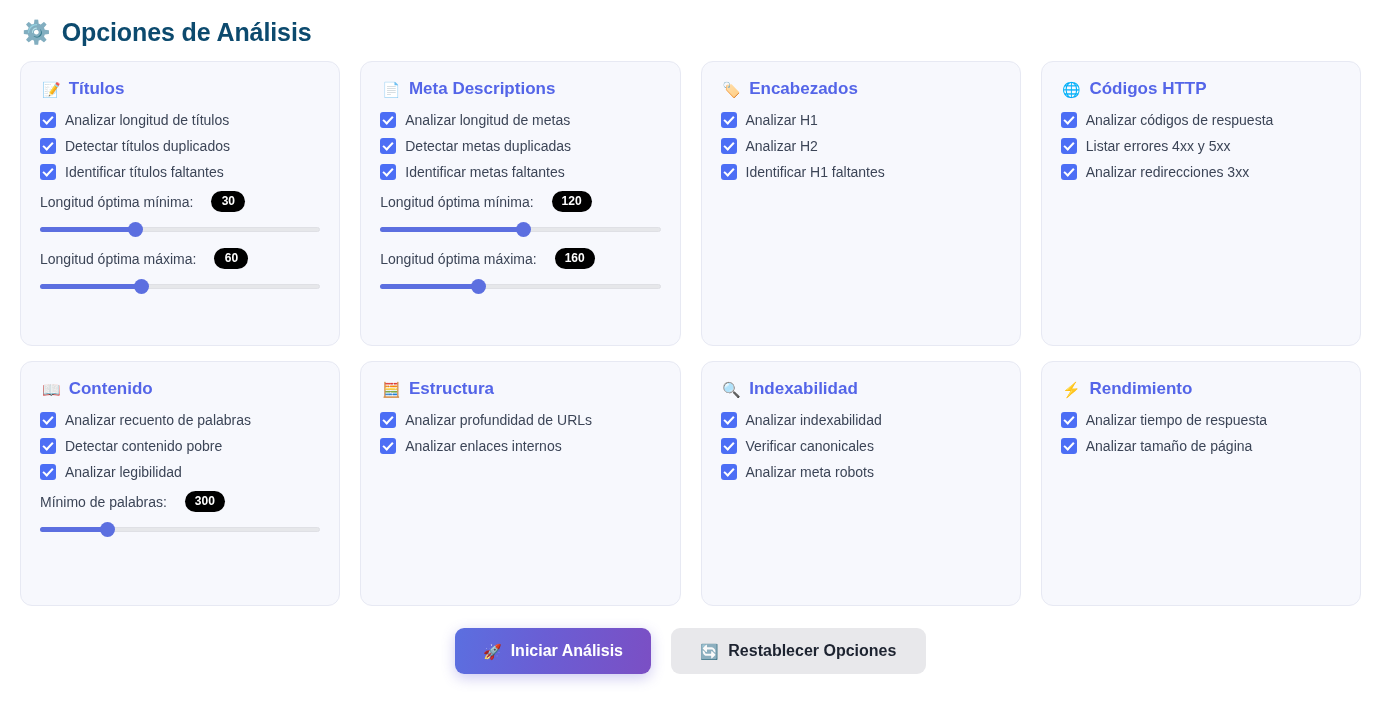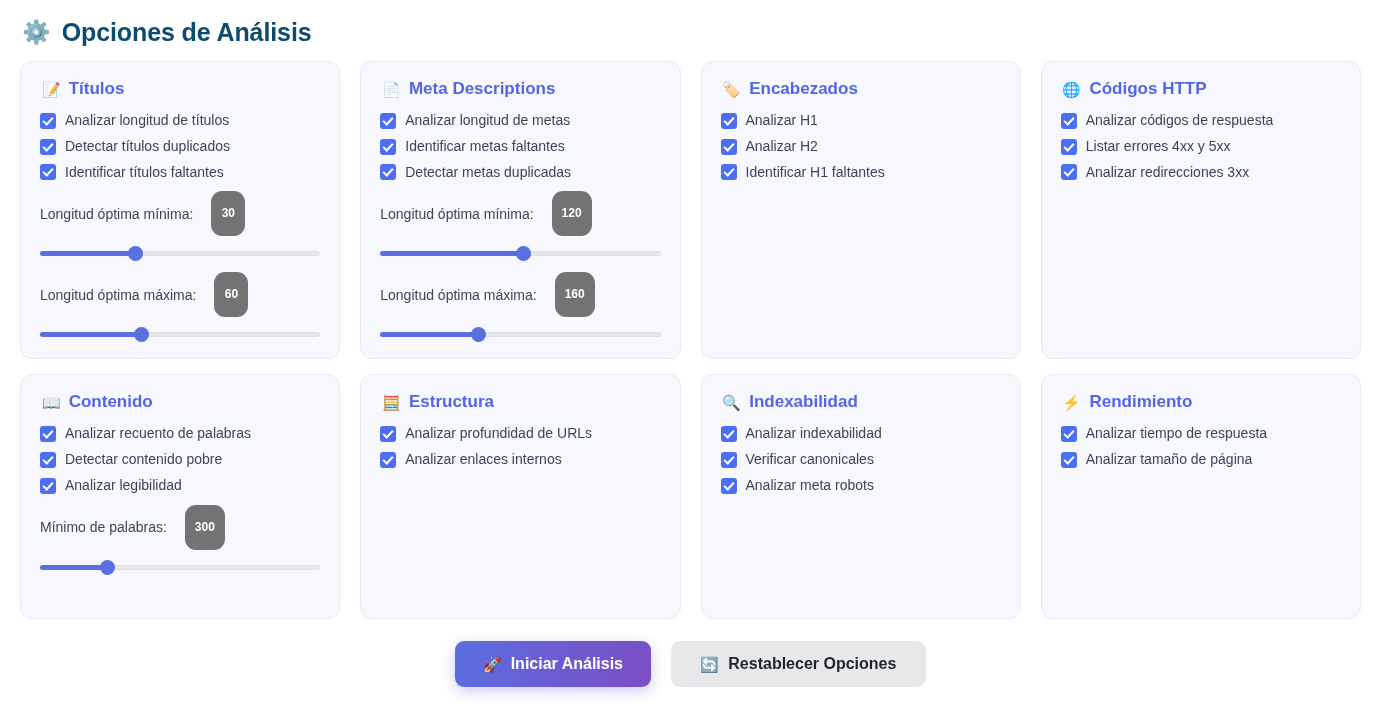--- a/index.html
+++ b/index.html
@@ -42,21 +42,21 @@
 
   .card-title {
     display: flex; align-items: center; gap: 8px;
     margin: 0 0 13px 2px;
     font-size: 17px; font-weight: bold; color: #5465e8;
   }
   .card-title .t-ico { font-size: 15px; line-height: 1; }
 
   
   .check-row {
-    display: flex; align-items: flex-end; gap: 9px;
+    display: flex; align-items: flex-start; gap: 9px;
     margin-bottom: 9px;
   }
   .cbox {
     width: 16px; height: 16px; flex: 0 0 16px;
     border-radius: 3px;
     background: #4c6ef5;
     position: relative;
   }
   .cbox::after {
     content: "";
@@ -75,23 +75,23 @@
     display: flex; align-items: center; gap: 18px;
     flex-wrap: wrap;
     font-size: 14px; color: #3c4557;
     margin-bottom: 9px;
   }
   .slider-head.wrap { display: block; }
   .slider-head.wrap .badge { margin-top: 7px; }
   .badge {
     display: inline-block;
     min-width: 34px;
-    padding: 15px 10px;
+    padding: 3px 10px;
     border-radius: 11px;
-    background: #737373;
+    background: #000000;
     color: #ffffff;
     font-size: 12px; font-weight: bold;
     text-align: center;
     line-height: 1.25;
   }
   .slider {
     position: relative;
     height: 16px;
     margin-top: 2px;
   }
@@ -195,25 +195,25 @@
         <div class="card-title">
           <span class="t-ico">📄</span>
           <span>Meta Descriptions</span>
         </div>
         <div class="check-row">
           <span class="cbox"></span>
           <span class="check-label">Analizar longitud de metas</span>
         </div>
         <div class="check-row">
           <span class="cbox"></span>
+          <span class="check-label">Detectar metas duplicadas</span>
+        </div>
+        <div class="check-row">
+          <span class="cbox"></span>
           <span class="check-label">Identificar metas faltantes</span>
-        </div>
-        <div class="check-row">
-          <span class="cbox"></span>
-          <span class="check-label">Detectar metas duplicadas</span>
         </div>
         <div class="slider-block">
           <div class="slider-head">
             <span>Longitud óptima mínima:</span>
             <span class="badge">120</span>
           </div>
           <div class="slider">
             <span class="track"></span>
             <span class="fill" style="width:51%"></span>
             <span class="thumb" style="left:51%"></span>

